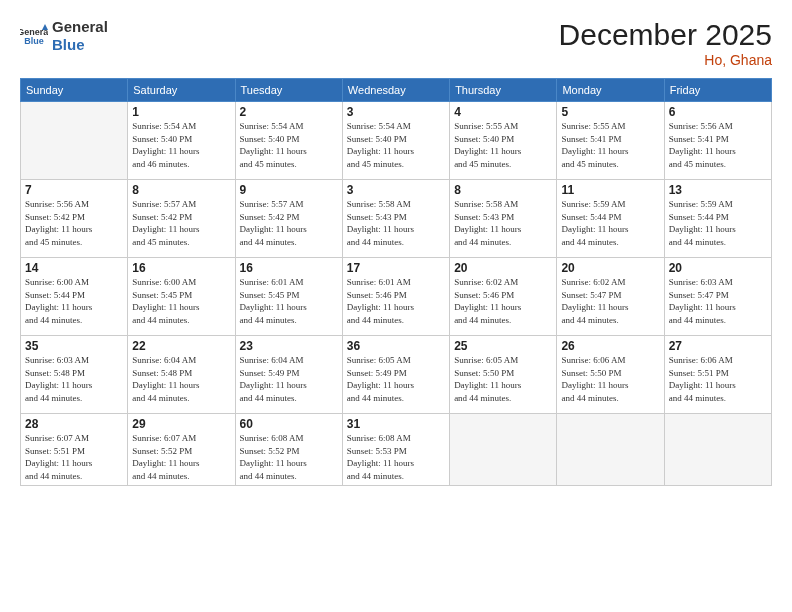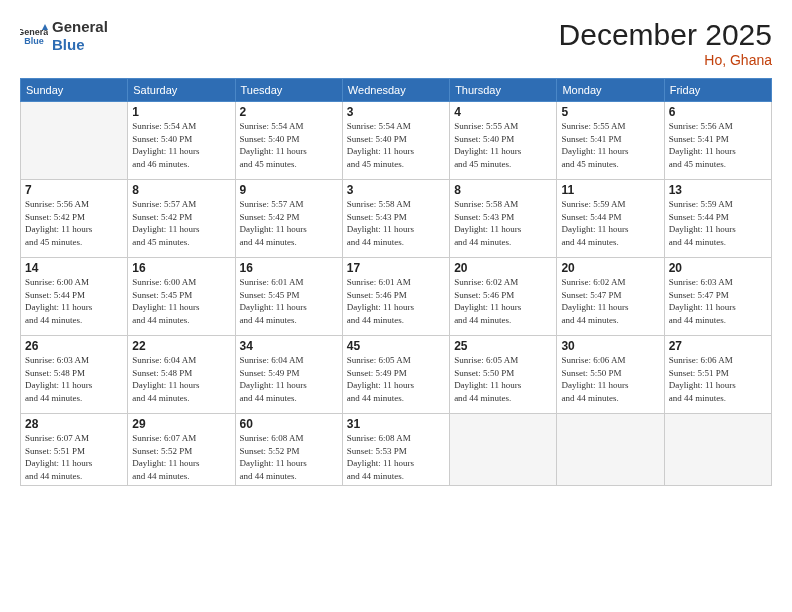--- a/index.html
+++ b/index.html
@@ -272,56 +272,56 @@
           <td>
             <span class="day-number">20</span>
             <div class="day-info" style="white-space: pre-line;">Sunrise: 6:03 AM
 Sunset: 5:47 PM
 Daylight: 11 hours
 and 44 minutes.</div>
           </td>
         </tr>
         <tr>
           <td>
-            <span class="day-number">26</span>
+            <span class="day-number">35</span>
             <div class="day-info" style="white-space: pre-line;">Sunrise: 6:03 AM
 Sunset: 5:48 PM
 Daylight: 11 hours
 and 44 minutes.</div>
           </td>
           <td>
             <span class="day-number">22</span>
             <div class="day-info" style="white-space: pre-line;">Sunrise: 6:04 AM
 Sunset: 5:48 PM
 Daylight: 11 hours
 and 44 minutes.</div>
           </td>
           <td>
-            <span class="day-number">34</span>
+            <span class="day-number">23</span>
             <div class="day-info" style="white-space: pre-line;">Sunrise: 6:04 AM
 Sunset: 5:49 PM
 Daylight: 11 hours
 and 44 minutes.</div>
           </td>
           <td>
-            <span class="day-number">45</span>
+            <span class="day-number">36</span>
             <div class="day-info" style="white-space: pre-line;">Sunrise: 6:05 AM
 Sunset: 5:49 PM
 Daylight: 11 hours
 and 44 minutes.</div>
           </td>
           <td>
             <span class="day-number">25</span>
             <div class="day-info" style="white-space: pre-line;">Sunrise: 6:05 AM
 Sunset: 5:50 PM
 Daylight: 11 hours
 and 44 minutes.</div>
           </td>
           <td>
-            <span class="day-number">30</span>
+            <span class="day-number">26</span>
             <div class="day-info" style="white-space: pre-line;">Sunrise: 6:06 AM
 Sunset: 5:50 PM
 Daylight: 11 hours
 and 44 minutes.</div>
           </td>
           <td>
             <span class="day-number">27</span>
             <div class="day-info" style="white-space: pre-line;">Sunrise: 6:06 AM
 Sunset: 5:51 PM
 Daylight: 11 hours

